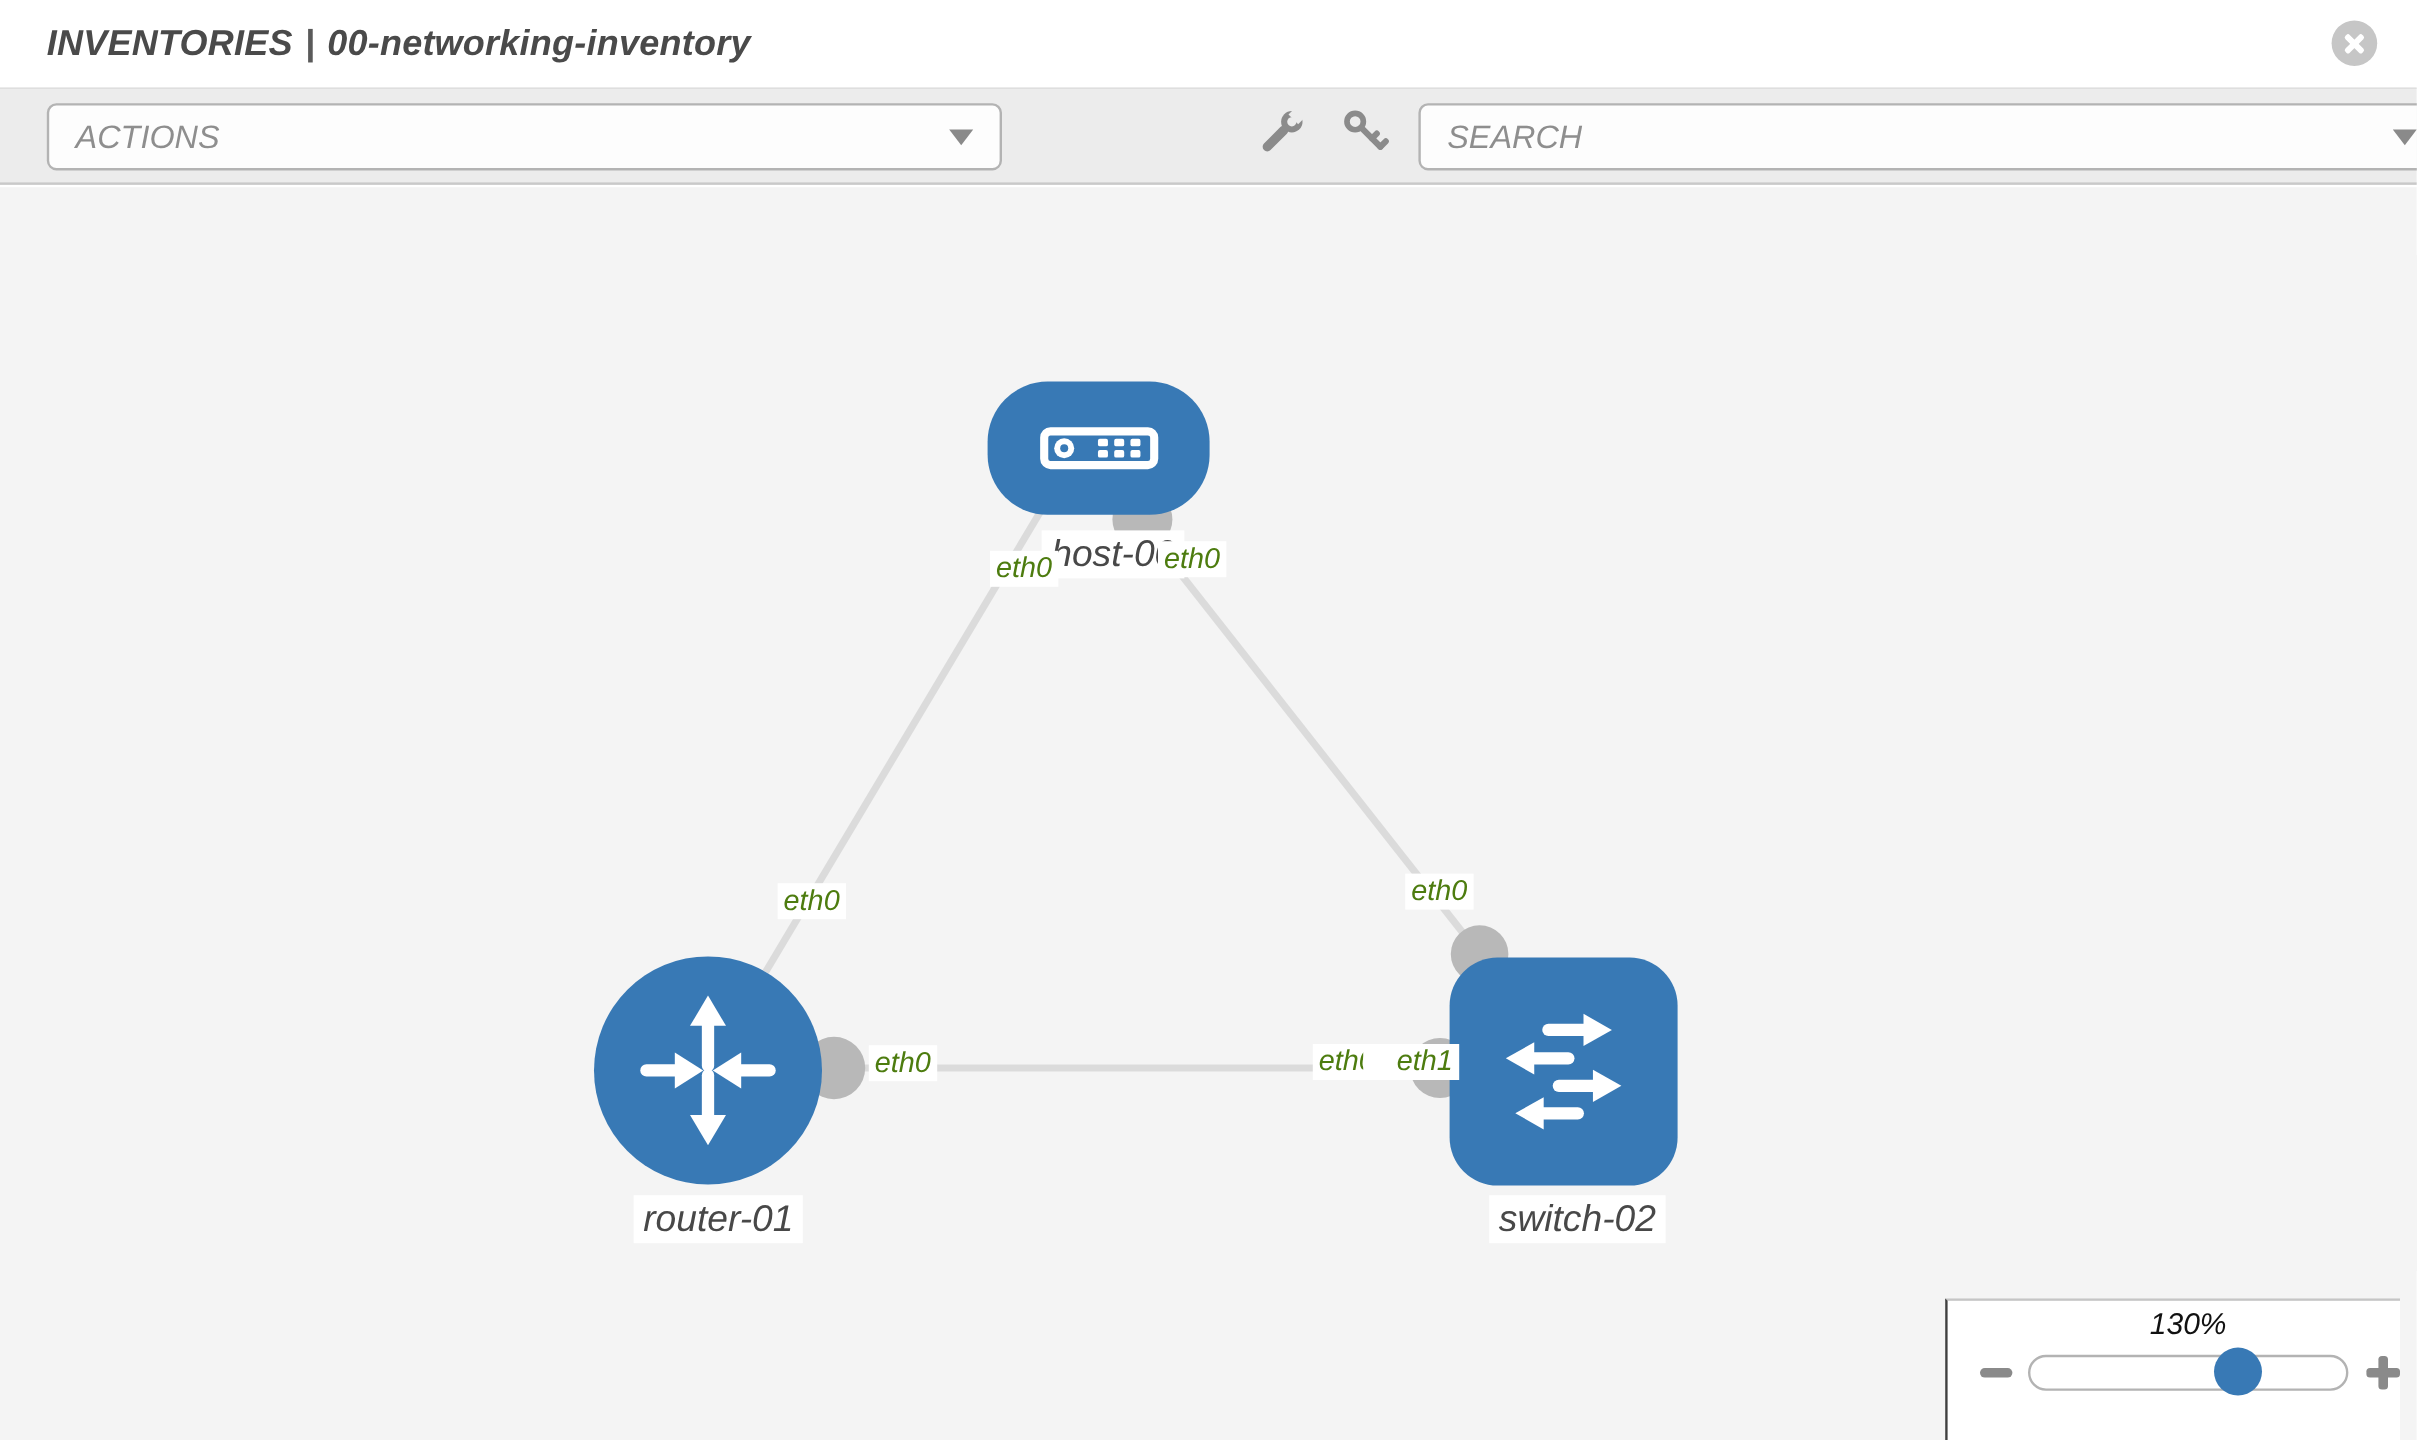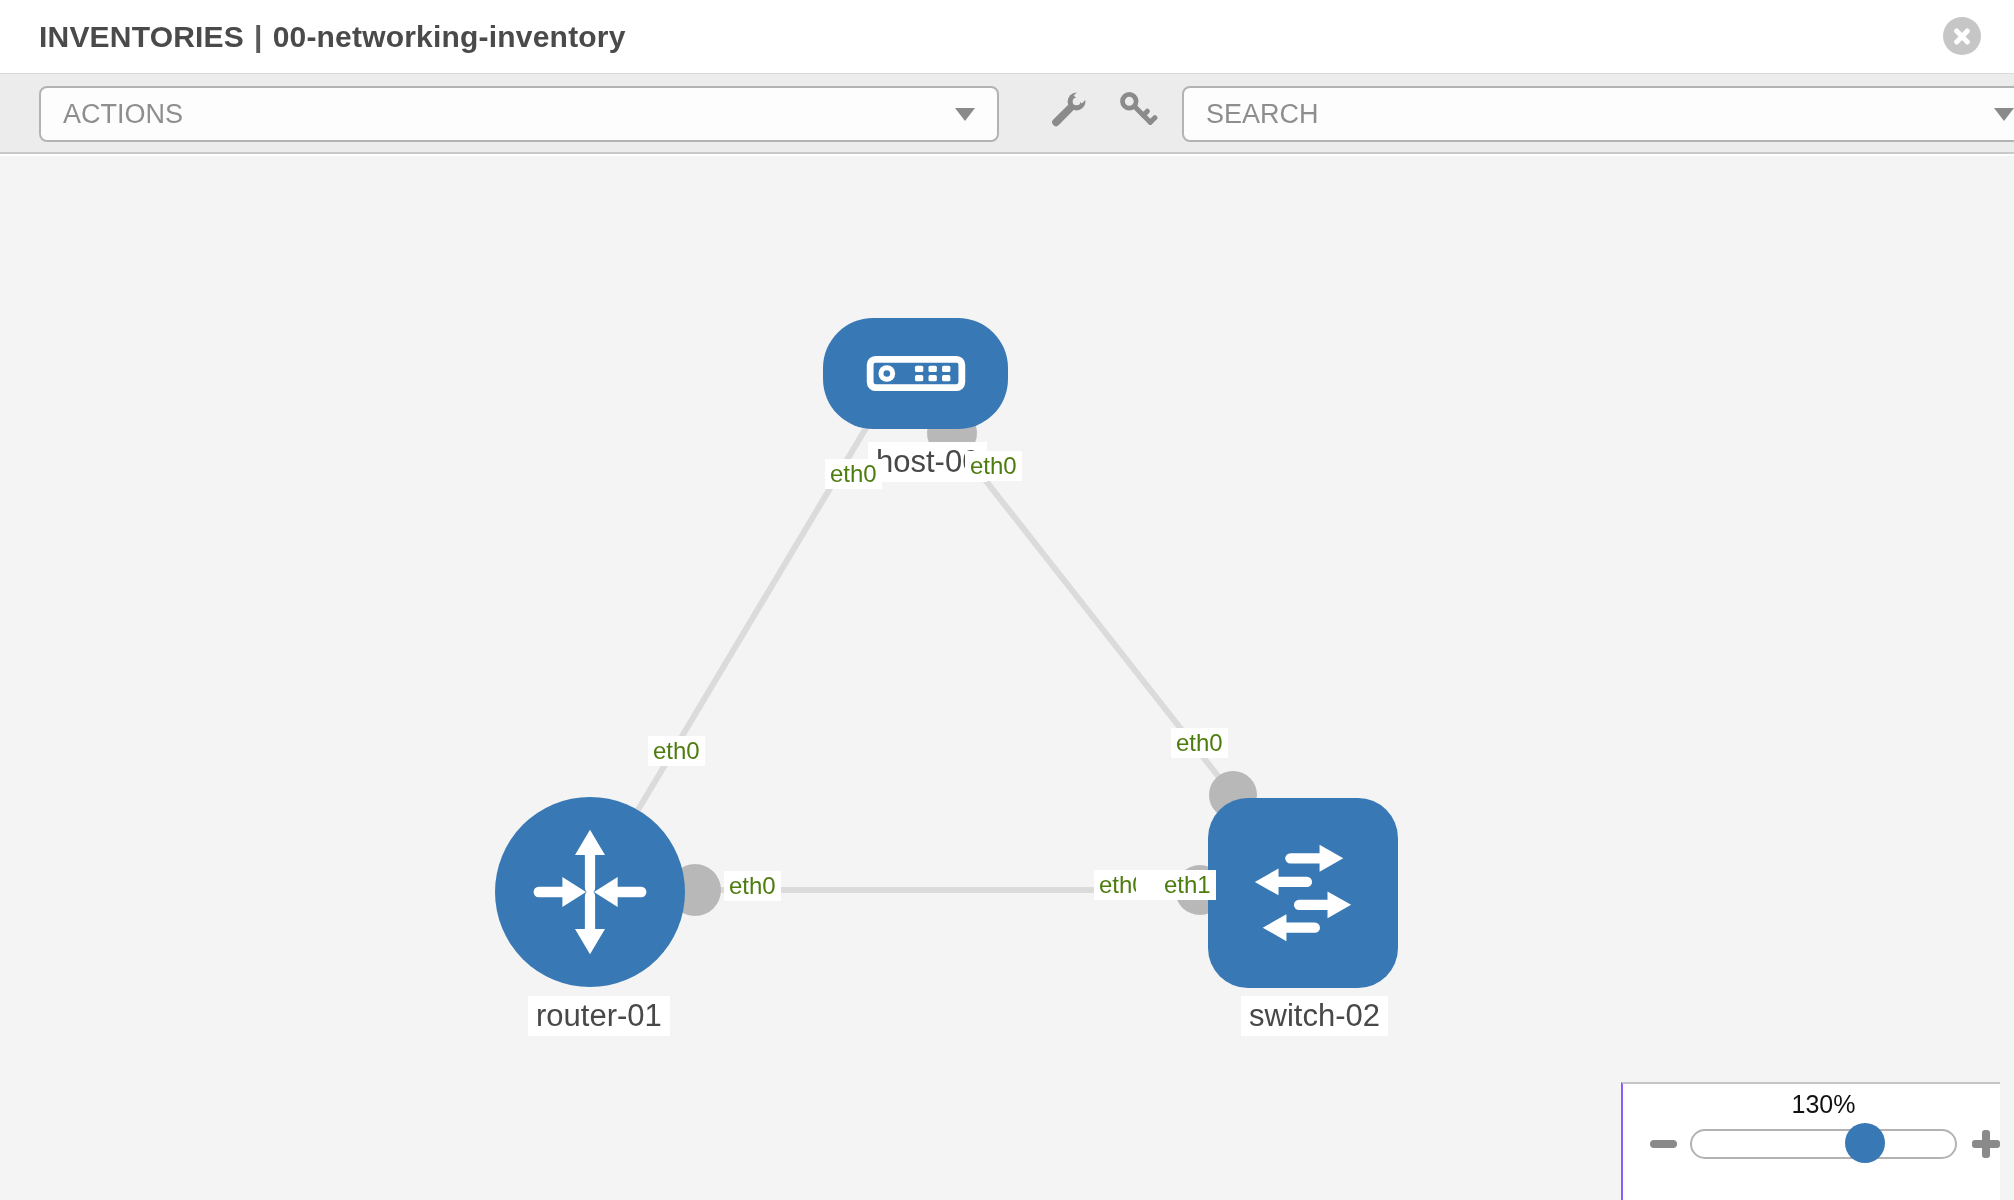--- a/index.html
+++ b/index.html
@@ -1,18 +1,18 @@
 <!DOCTYPE html>
 <html><head>
 <meta charset="utf-8">
 <style>
   * { margin:0; padding:0; box-sizing:border-box; }
   html,body { width:2014px; height:1200px; overflow:hidden; background:#ffffff;
               font-family:"Liberation Sans","DejaVu Sans",sans-serif; }
-  .app { position:relative; width:2014px; height:1200px; }
+  .app { position:relative; width:2014px; height:1200px;font-style:italic; }
 
   
   .header { position:absolute; left:0; top:0; width:2014px; height:73px; background:#fff; }
   .title { position:absolute; left:39px; top:0; height:73px; line-height:73px;
            font-size:30px; font-weight:bold; color:#4a4a4a; letter-spacing:0.2px; }
   .title .sep { margin:0 10px; color:#5a5a5a; }
   .close-btn { position:absolute; right:33px; top:17px; width:38px; height:38px;
                border-radius:50%; background:#c6c6c6; cursor:pointer; }
   .close-btn .xbar { position:absolute; left:9px; top:16.5px; width:20px; height:5px;
                      background:#fff; border-radius:2px; }
@@ -22,21 +22,21 @@
   
   .toolbar { position:absolute; left:0; top:73px; width:2014px; height:81px;
              background:#ececec; border-top:1px solid #dadada; border-bottom:2px solid #c9c9c9; }
   .select { position:absolute; top:12px; height:56px; background:#fdfdfd;
             border:2px solid #b3b3b3; border-radius:8px; cursor:pointer; }
   .select .lbl { position:absolute; left:22px; top:0; height:52px; line-height:52px;
                  font-size:27px; color:#8e8e8e; }
   .select .caret { position:absolute; right:22px; top:20px; width:0; height:0;
                    border-left:10px solid transparent; border-right:10px solid transparent;
                    border-top:13px solid #8a8a8a; }
-  .select.actions { left:39px; width:960px; }
+  .select.actions { left:39px; width:796px; }
   .select.search  { left:1182px; width:856px; }
   .tool-icon { position:absolute; top:14px; cursor:pointer; }
   .tool-icon.wrench { left:1048px; }
   .tool-icon.key    { left:1116px; }
 
   
   .canvas { position:absolute; left:0; top:156px; width:2014px; height:1044px; background:#f4f4f4; }
   .links { position:absolute; left:0; top:0; }
 
   .node { position:absolute; background:#3879b5; display:flex; align-items:center;
@@ -56,21 +56,21 @@
   .if-host-left    { left:825px; top:303px; }
   .if-host-right   { left:965px; top:295px; }
   .if-router-top   { left:648px; top:580px; }
   .if-router-right { left:724px; top:715px; }
   .if-switch-top   { left:1171px; top:572px; }
   .if-switch-left-back  { left:1094px; top:714px; z-index:1; }
   .if-switch-left-front { left:1136px; top:714px; z-index:2;padding-left:28px; }
 
   
   .zoom-panel { position:absolute; left:1621px; top:1082px; width:379px; height:118px;
-                background:#fff; border-left:2px solid #8b5cf6; border-top:2px solid #c5c5c5;
+                background:#fff; border-left:2px solid #404040; border-top:2px solid #c5c5c5;
                 z-index:10;padding-left:40px; }
   .zoom-level { position:absolute; left:67px; top:6px; width:267px; text-align:center;
                 font-size:25px; color:#111; }
   .zoom-minus { position:absolute; left:27px; top:56px; width:27px; height:8px;
                 background:#8a8a8a; border-radius:4px; cursor:pointer; }
   .zoom-track { position:absolute; left:67px; top:45px; width:267px; height:30px;
                 background:#fff; border:2px solid #b3b3b3; border-radius:16px; cursor:pointer; }
   .zoom-handle { position:absolute; left:153px; top:-8px; width:40px; height:40px;
                  border-radius:50%; background:#3879b5; cursor:pointer; }
   .zoom-plus-h { position:absolute; left:349px; top:56px; width:28px; height:8px;

